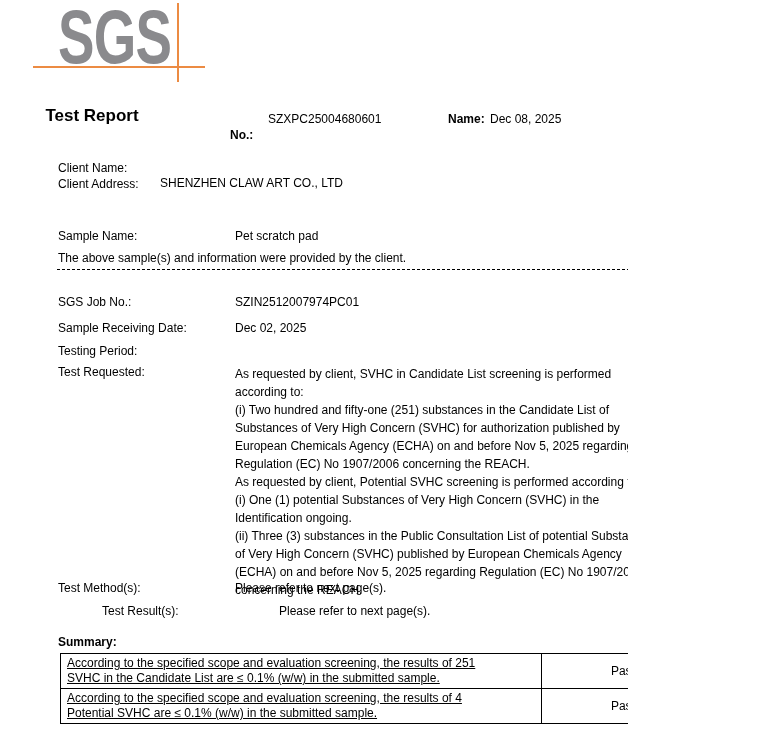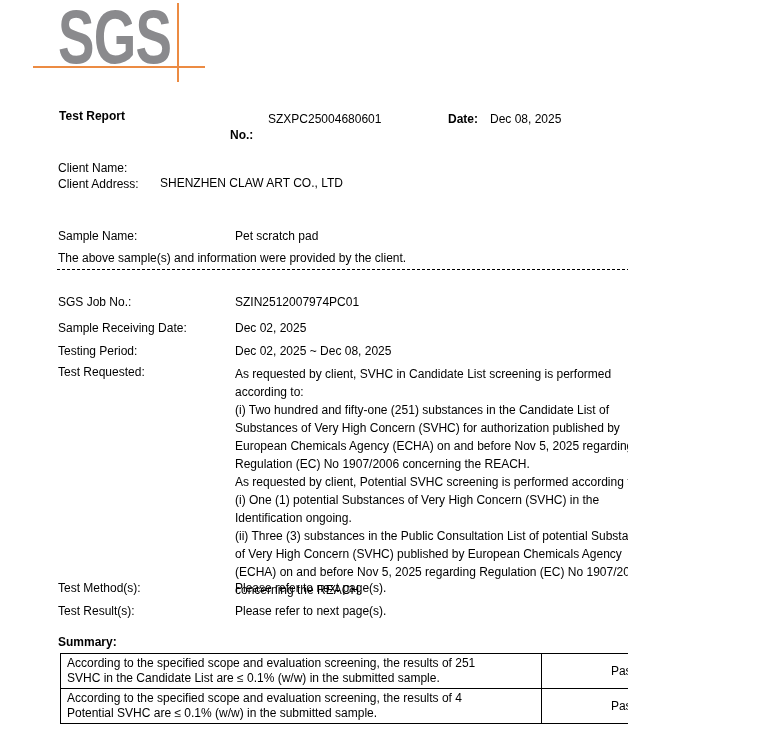--- a/index.html
+++ b/index.html
@@ -16,21 +16,21 @@
   
   #logo-text {
     left:58px; top:-1px; font-size:76px; font-weight:bold; line-height:1;
     transform:scaleX(0.72); transform-origin:left top; letter-spacing:-1px;
   }
   #logo-hline { left:33px; top:66px; width:172px; height:2px; }
   #logo-vline { left:177px; top:3px; width:2px; height:79px; }
 
   
   #title-block { left:26px; top:105px; width:132px; text-align:center;
-                 font-size:12px; font-weight:bold; line-height:22px; }
+                 font-size:17px; font-weight:bold; line-height:22px; }
   #no-label   { left:230px; top:128px; }
   #no-value   { left:268px; top:112px; }
   #date-label { left:448px; top:112px; }
   #date-value { left:490px; top:112px; }
   #page-info  { left:642px; top:112px; }
 
   
   #client-name-label    { left:58px;  top:161px; }
   #client-name-value    { left:160px; top:176px; }
   #client-address-label { left:58px;  top:177px; }
@@ -44,67 +44,66 @@
     background:repeating-linear-gradient(90deg,#000 0 3px,transparent 3px 5px); }
 
   
   .lab { left:58px; }
   .val { left:235px; }
   .y-job    { top:295px; }
   .y-recv   { top:321px; }
   .y-period { top:344px; }
   .y-req    { top:365px; }
   .y-method { top:581px; }
-  .y-result { top:604px; }
+  .y-result { top:604px;margin-left:44px; }
   #test-requested-value { width:512px; white-space:pre-line; line-height:18px; }
 
   
   #summary-heading { left:58px; top:635px; }
   #summary-table { left:60px; top:653px; width:648px; border-collapse:collapse; }
   #summary-table td {
     border:1.5px solid #000; font-size:12px; line-height:15px;
     padding:2px 6px; vertical-align:middle;
   }
-  td.desc-cell { width:479px; white-space:pre-line; }
+  td.desc-cell { width:479px; white-space:pre-line;text-decoration:underline; }
   td.pass-cell { width:157px; text-align:center; }
   #summary-table tr { height:34px; }
 </style>
 </head>
 <body>
 
 <div id="page">
 
   <div class="abs" id="logo-text" style="color: rgb(138, 138, 141);">SGS</div>
   <div class="abs" id="logo-hline" style="background-color: rgb(236, 139, 67);"></div>
   <div class="abs" id="logo-vline" style="background-color: rgb(236, 139, 67);"></div>
 
   <div class="abs" id="title-block">
     <div>Test Report</div>
   </div>
   <div class="abs t12 bold" id="no-label">No.:</div>
   <div class="abs t12" id="no-value">SZXPC25004680601</div>
-  <div class="abs t12 bold" id="date-label">Date:</div>
+  <div class="abs t12 bold" id="date-label">Name:</div>
   <div class="abs t12" id="date-value">Dec 08, 2025</div>
   <div class="abs t12" id="page-info">Page 1 of 15</div>
 
   <div class="abs t12" id="client-name-label">Client Name:</div>
   <div class="abs t12" id="client-name-value">SHENZHEN CLAW ART CO., LTD</div>
   <div class="abs t12" id="client-address-label">Client Address:</div>
 
   <div class="abs t12" id="sample-name-label">Sample Name:</div>
   <div class="abs t12" id="sample-name-value">Pet scratch pad</div>
   <div class="abs t12" id="provided-note">The above sample(s) and information were provided by the client.</div>
   <div class="abs" id="dashed-separator"></div>
 
   <div class="abs t12 lab y-job">SGS Job No.:</div>
   <div class="abs t12 val y-job">SZIN2512007974PC01</div>
   <div class="abs t12 lab y-recv">Sample Receiving Date:</div>
   <div class="abs t12 val y-recv">Dec 02, 2025</div>
   <div class="abs t12 lab y-period">Testing Period:</div>
-  <div class="abs t12 val y-period">Dec 02, 2025 ~ Dec 08, 2025</div>
   <div class="abs t12 lab y-req">Test Requested:</div>
   <div class="abs t12 val y-req pre" id="test-requested-value">As requested by client, SVHC in Candidate List screening is performed
 according to:
 (i) Two hundred and fifty-one (251) substances in the Candidate List of
 Substances of Very High Concern (SVHC) for authorization published by
 European Chemicals Agency (ECHA) on and before Nov 5, 2025 regarding
 Regulation (EC) No 1907/2006 concerning the REACH.
 As requested by client, Potential SVHC screening is performed according to:
 (i) One (1) potential Substances of Very High Concern (SVHC) in the
 Identification ongoing.

